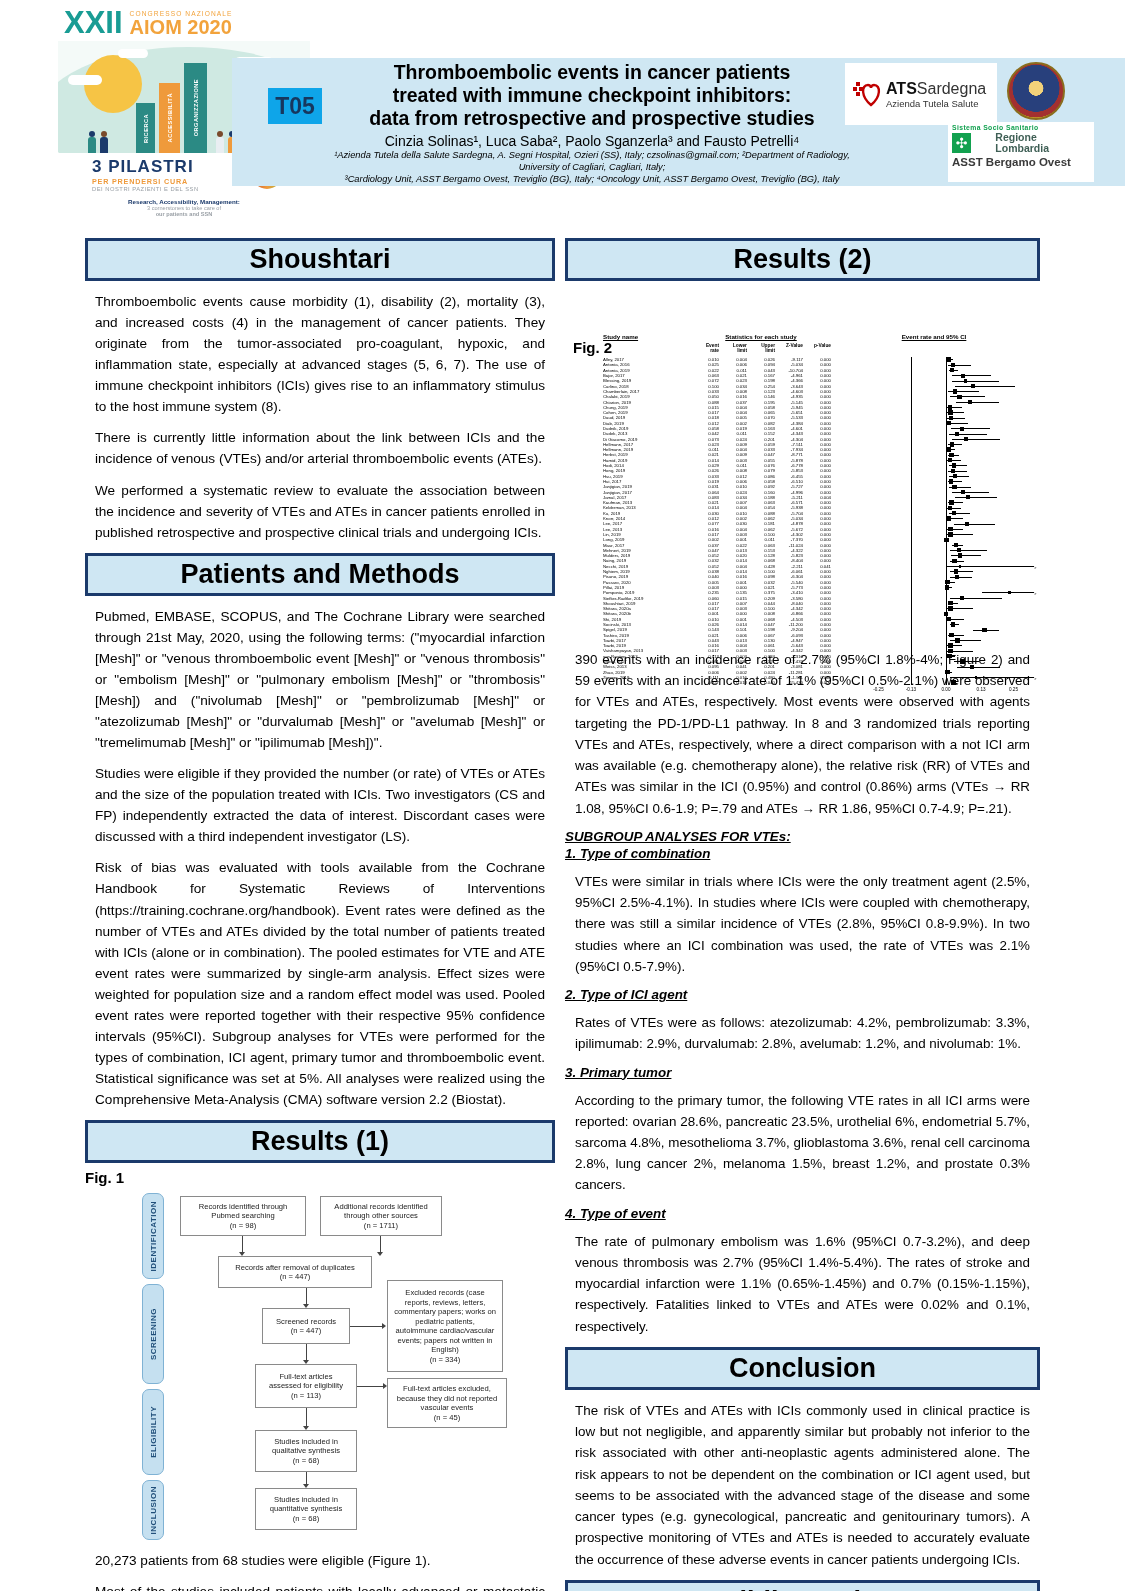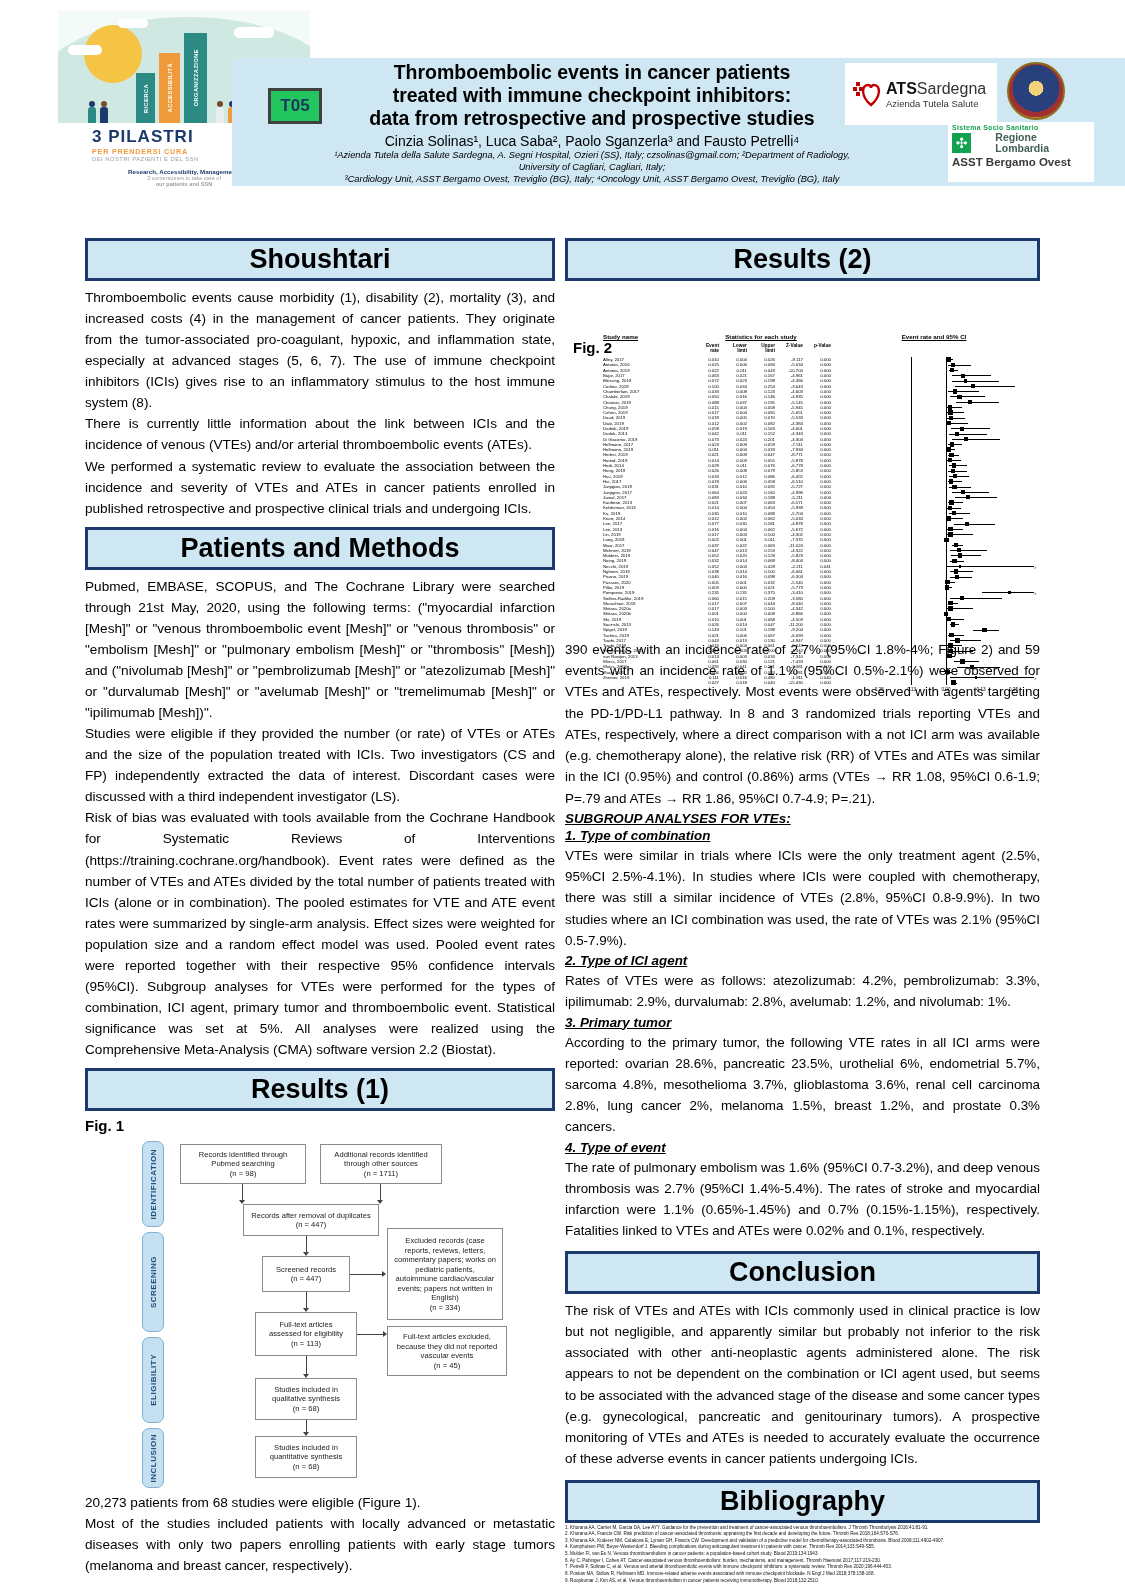--- a/index.html
+++ b/index.html
@@ -1,22 +1,22 @@
 <!DOCTYPE html>
 <html><head>
 <meta charset="utf-8">
 <style>
   * { margin:0; padding:0; box-sizing:border-box; }
   html,body { width:1125px; height:1591px; background:#fff; font-family:"Liberation Sans", sans-serif; color:#000; }
   #page { position:relative; width:1125px; height:1591px; overflow:hidden; background:#fff; }
 
   
   .title-band { position:absolute; left:232px; top:58px; width:893px; height:128px; background:#cfe7f3; }
-  .t05 { position:absolute; left:36px; top:30px; width:54px; height:36px; border:3px solid #404040; color:#17375e;
-         font-weight:bold; font-size:17px; display:flex; align-items:center; justify-content:center; background:#22c55e; }
+  .t05 { position:absolute; left:36px; top:30px; width:54px; height:36px; border:3px solid #0ea5e9; color:#17375e;
+         font-weight:bold; font-size:23px; display:flex; align-items:center; justify-content:center; background:#0ea5e9; }
   .title-wrap { position:absolute; left:95px; top:3px; width:530px; text-align:center; }
   .title-line { font-weight:bold; font-size:19.5px; line-height:23px; color:#000; }
   .authors { font-size:14px; margin-top:3px; }
   .affil { font-size:9.3px; font-style:italic; line-height:12px; }
 
   .ats-box { position:absolute; left:613px; top:5px; width:152px; height:62px; background:#fff; display:flex; align-items:center; padding:4px 6px; }
   .ats-texts .l1 { font-size:16px; color:#333; }
   .ats-texts .l1 b { color:#111; }
   .ats-texts .l2 { font-size:9.5px; color:#333; }
   .seal { position:absolute; left:775px; top:4px; width:58px; height:58px; border-radius:50%;
@@ -60,21 +60,21 @@
   .tagline { text-align:center; margin-top:6px; }
   .tag1 { font-size:6.2px; font-weight:bold; color:#1b3a6b; }
   .tag2 { font-size:5.6px; color:#9aa0a6; }
   .tag3 { font-size:5.6px; color:#9aa0a6; font-weight:bold; }
 
   
   .col { position:absolute; top:238px; }
   .col-left { left:85px; width:470px; }
   .col-right { left:565px; width:475px; }
   .secbar { background:#cfe7f3; border:3px solid #1b3a6b; text-align:center; font-weight:bold; font-size:27px; padding:3px 0; margin-bottom:6px; }
-  .col p.body { font-size:13.6px; line-height:1.55; text-align:justify; margin:0; }
+  .col p.body { font-size:13.6px; line-height:1.55; text-align:justify; margin:10px; }
   .col-right p.body { font-size:13.4px; line-height:1.585; }
   .subhead { font-size:13.4px; font-weight:bold; font-style:italic; text-decoration:underline; margin:2px 0; }
   .figlabel { font-weight:bold; font-size:15px; margin:4px 0 2px; }
 
   
   .fig1 { position:relative; height:352px; margin-bottom:4px; }
   .stage { position:absolute; left:57px; width:22px; background:#c5e0f0; border:1px solid #7fb2d4; border-radius:7px;
            display:flex; align-items:center; justify-content:center; }
   .stage span { writing-mode:vertical-rl; transform:rotate(180deg); font-size:8px; font-weight:bold; color:#1f4e79; letter-spacing:0.5px; }
   .fbox { position:absolute; background:#fff; border:1px solid #8a8a8a; font-size:7.6px; line-height:1.25; color:#222;
@@ -109,20 +109,27 @@
   .refs div { font-size:4.6px; line-height:1.45; color:#111; white-space:nowrap; overflow:hidden; }
 
   .footer { position:absolute; left:62px; top:1554px; font-size:17px; color:#17375e; }
 </style>
 </head>
 <body>
 
 <div id="page">
 
   <div class="aiom">
+    <div class="aiom-top">
+      <div class="xxii">XXII</div>
+      <div class="aiom-top-right">
+        <div class="congresso">CONGRESSO NAZIONALE</div>
+        <div class="aiom2020">AIOM 2020</div>
+      </div>
+    </div>
     <div class="illus">
       <div class="blob"></div>
       <div class="sun"></div>
       <div class="cloud c1"></div>
       <div class="cloud c2"></div>
       <div class="cloud c3"></div>
       <div class="pillar p1">
           <span>RICERCA</span>
         </div>
       <div class="pillar p2">
@@ -228,21 +235,21 @@
       <div class="stage" style="top:292px;height:86px;height:60px">
           <span>INCLUSION</span>
         </div>
 
       <div class="fbox" style="left:95px; top:8px;  width:126px; height:40px">Records identified through
 Pubmed searching
 (n = 98)</div>
       <div class="fbox" style="left:235px;top:8px;  width:122px; height:40px">Additional records identified
 through other sources
 (n = 1711)</div>
-      <div class="fbox" style="left:158px;top:68px; width:136px; height:32px">Records after removal of duplicates
+      <div class="fbox" style="left:133px;top:68px; width:154px; height:32px">Records after removal of duplicates
 (n = 447)</div>
       <div class="fbox" style="left:177px;top:120px;width:88px;  height:36px">Screened records
 (n = 447)</div>
       <div class="fbox" style="left:302px;top:92px; width:116px; height:92px">Excluded records (case
 reports, reviews, letters,
 commentary papers; works on
 pediatric patients,
 autoimmune cardiac/vascular
 events; papers not written in
 English)

